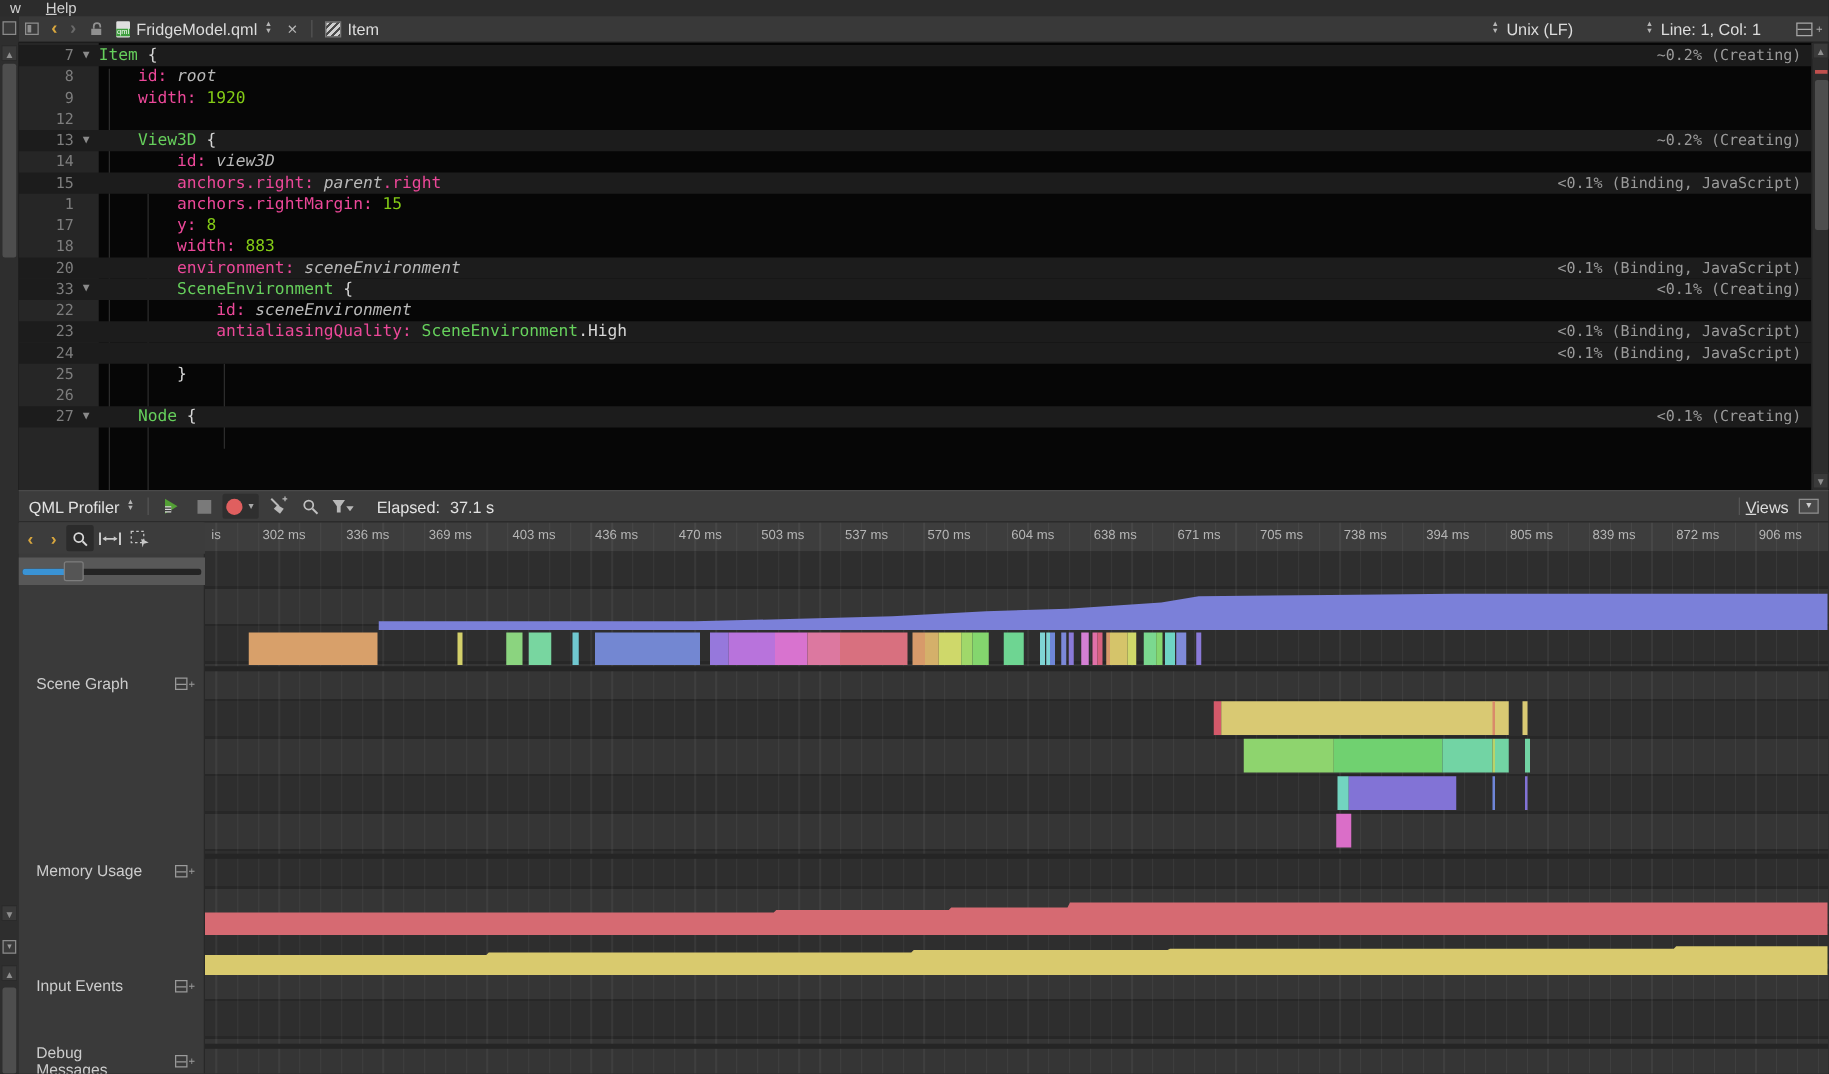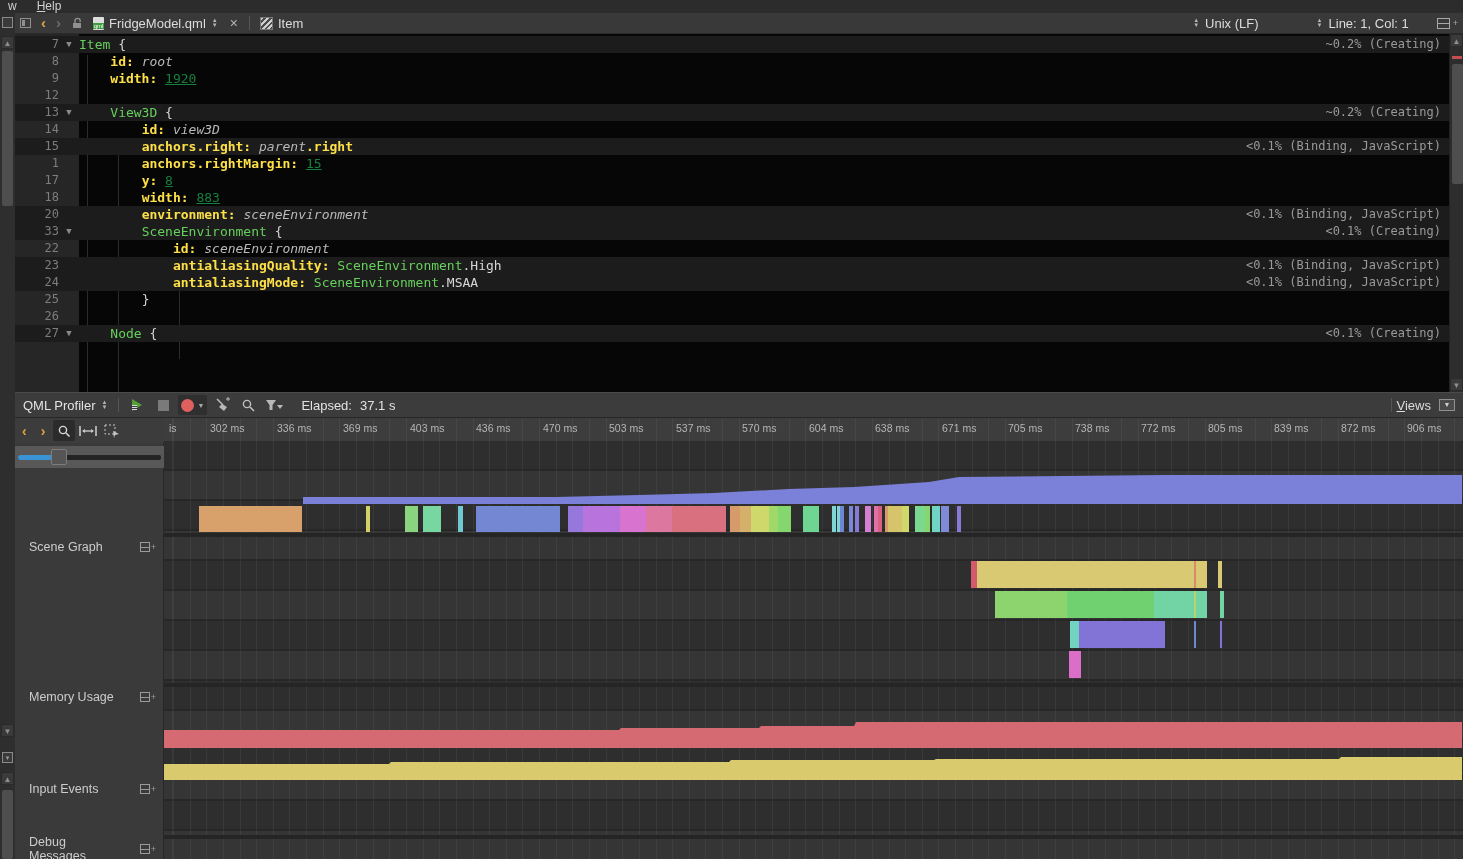--- a/index.html
+++ b/index.html
@@ -48,24 +48,24 @@
   
   #editor{left:15px;top:34px;width:1448px;height:358px;background:#060606;overflow:hidden;}
   #gutter-bg{left:0;top:0;width:64px;height:358px;background:#262626;}
   #code-lines{position:absolute;left:0;top:2px;width:1434px;}
   .crow{display:flex;height:17px;line-height:17px;font-family:"DejaVu Sans Mono",monospace;font-size:13px;}
   .crow.hl{background:#1c1c1c;}
   .lnum{width:44px;text-align:right;color:#7d7d7d;font-size:12px;flex:none;}
   .fold{width:20px;text-align:center;color:#8a8a8a;font-size:9px;flex:none;}
   .ctext{white-space:pre;flex:none;}
   .annot{margin-left:auto;padding-right:8px;color:#9a9a9a;font-size:12px;font-family:"DejaVu Sans Mono",monospace;}
-  .tk-kw{color:#fde047;font-weight:bold;}
+  .tk-kw{color:#ec4899;}
   .tk-type{color:#66d05c;}
   .tk-str{color:#cc66cc;}
-  .tk-num{color:#15803d;text-decoration:underline;}
+  .tk-num{color:#84cc16;}
   .tk-id{color:#b9b9b9;font-style:italic;}
   .tk-pln{color:#d6d6d6;}
   .iguide{position:absolute;width:1px;background:#2c2c2c;}
   
   #ed-scroll{left:1434px;top:0;width:14px;height:358px;background:#2d2d2d;border-left:1px solid #222;box-sizing:border-box;}
   #ed-scroll .mini-btn{left:0px;}
   .red-mark{position:absolute;left:2px;top:22px;width:10px;height:3px;background:#c0504e;}
   
   #ptoolbar{left:15px;top:392px;width:1448px;height:26px;background:#3c3c3c;border-top:1px solid #4a4a4a;
             border-bottom:1px solid #262626;box-sizing:border-box;display:flex;align-items:center;}
@@ -261,21 +261,20 @@
         </div>
         <div class="crow hl">
           <span class="lnum">23</span>
           <span class="fold"></span>
           <span class="ctext"><span class="tk-pln">            </span><span class="tk-kw">antialiasingQuality:</span><span class="tk-pln"> </span><span class="tk-type">SceneEnvironment</span><span class="tk-pln">.High</span></span>
           <span class="annot">&lt;0.1% (Binding, JavaScript)</span>
         </div>
         <div class="crow hl">
           <span class="lnum">24</span>
           <span class="fold"></span>
-          <span class="ctext"><span class="tk-pln">            </span><span class="tk-kw">antialiasingMode:</span><span class="tk-pln"> </span><span class="tk-type">SceneEnvironment</span><span class="tk-pln">.MSAA</span></span>
           <span class="annot">&lt;0.1% (Binding, JavaScript)</span>
         </div>
         <div class="crow">
           <span class="lnum">25</span>
           <span class="fold"></span>
           <span class="ctext"><span class="tk-pln">        </span><span class="tk-pln">}</span></span>
         </div>
         <div class="crow">
           <span class="lnum">26</span>
           <span class="fold"></span>
@@ -419,21 +418,21 @@
           <span class="tick" style="left: 312px;">436 ms</span>
           <span class="tick" style="left: 379px;">470 ms</span>
           <span class="tick" style="left: 445px;">503 ms</span>
           <span class="tick" style="left: 512px;">537 ms</span>
           <span class="tick" style="left: 578px;">570 ms</span>
           <span class="tick" style="left: 645px;">604 ms</span>
           <span class="tick" style="left: 711px;">638 ms</span>
           <span class="tick" style="left: 778px;">671 ms</span>
           <span class="tick" style="left: 844px;">705 ms</span>
           <span class="tick" style="left: 911px;">738 ms</span>
-          <span class="tick" style="left: 977px;">772 ms</span>
+          <span class="tick" style="left: 977px;">394 ms</span>
           <span class="tick" style="left: 1044px;">805 ms</span>
           <span class="tick" style="left: 1110px;">839 ms</span>
           <span class="tick" style="left: 1177px;">872 ms</span>
           <span class="tick" style="left: 1243px;">906 ms</span>
         </div>
       <div id="rows" class="abs"></div>
       <div id="seps">
           <div class="catsep" style="top: 115px;"></div>
           <div class="catsep" style="top: 265px;"></div>
           <div class="catsep" style="top: 357px;"></div>

